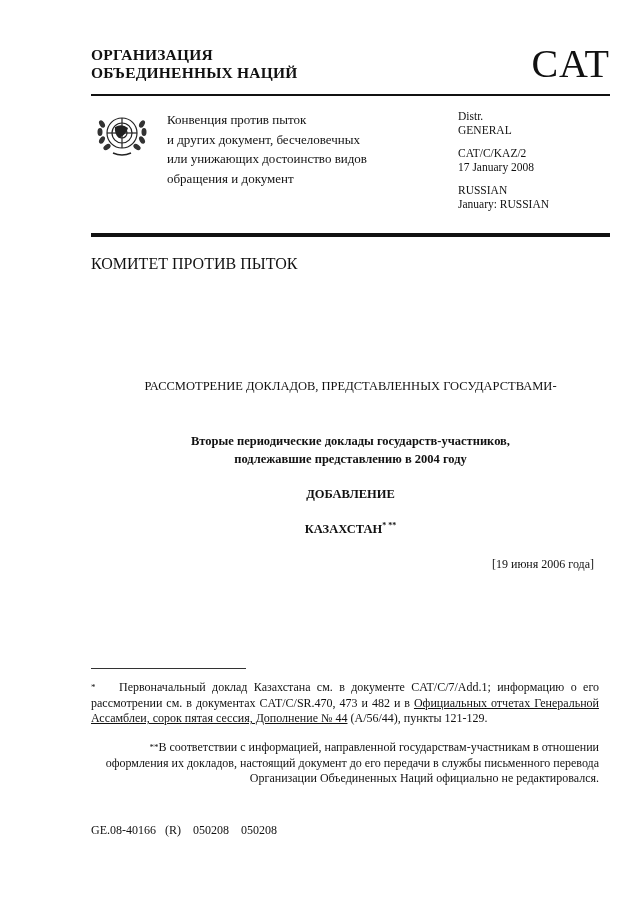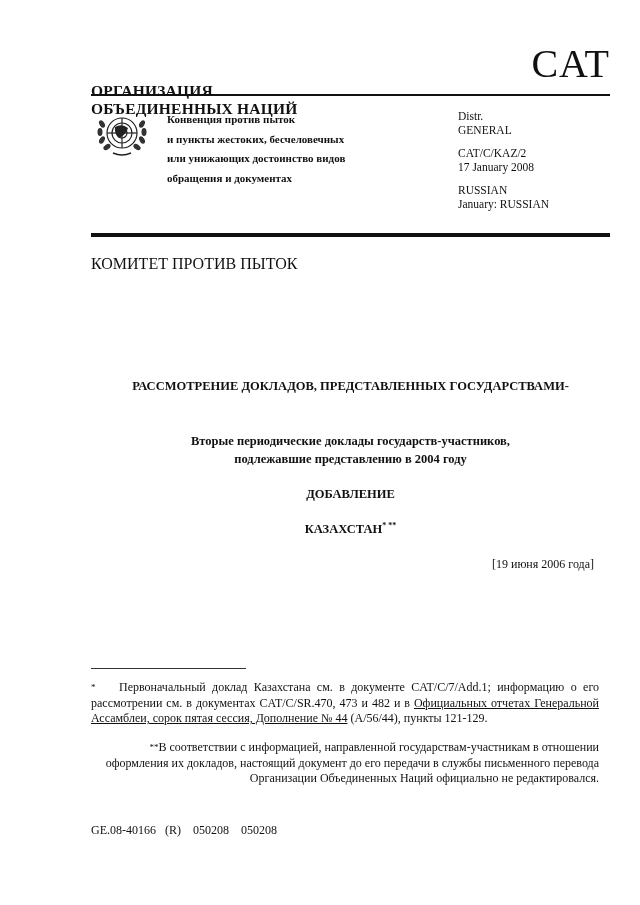--- a/index.html
+++ b/index.html
@@ -1,29 +1,29 @@
 <!DOCTYPE html>
 <html><head>
 <meta charset="utf-8">
 <style>
   html, body { margin: 0; padding: 0; background: #ffffff; }
   body { width: 640px; height: 905px; position: relative; overflow: hidden;
          font-family: "Liberation Serif", "DejaVu Serif", serif; color: #111; }
   .abs { position: absolute; }
-  .org { left: 91px; top: 46px; font-weight: bold; font-size: 15.5px; line-height: 18px; letter-spacing: 0.2px; margin-top: 36px; }
+  .org { left: 91px; top: 46px; font-weight: bold; font-size: 15.5px; line-height: 18px; letter-spacing: 0.2px; }
   .cat { right: 30px; top: 42px; font-weight: normal; font-size: 40px; line-height: 44px; letter-spacing: 1px; }
   .rule-thin { left: 91px; width: 519px; top: 94px; height: 2px; background: #111; }
   .rule-thick { left: 91px; width: 519px; top: 233px; height: 4px; background: #111; }
   .emblem { left: 95px; top: 109px; width: 54px; height: 50px; }
-  .conv { left: 167px; top: 110px; font-weight: bold; font-size: 11px; line-height: 19.5px; }
+  .conv { left: 167px; top: 110px; font-weight: normal; font-size: 13px; line-height: 19.5px; }
   .distr { left: 458px; top: 110px; font-size: 11.5px; line-height: 13.5px; }
   .distr .gap { height: 10px; }
   .committee { left: 91px; top: 255px; font-size: 16px; }
   .center { left: 91px; width: 519px; text-align: center; }
-  .h-main { top: 377px; font-weight: bold; font-size: 12.5px; line-height: 18px; }
+  .h-main { top: 377px; font-weight: normal; font-size: 12.5px; line-height: 18px; }
   .h-sub { top: 432px; font-weight: bold; font-size: 12.5px; line-height: 18px; }
   .h-add { top: 487px; font-weight: bold; font-size: 12.5px; text-align: center; }
   .h-kaz { top: 521px; font-weight: bold; font-size: 12.5px; }
   .h-kaz sup { font-size: 8px; }
   .date { right: 46px; top: 557px; font-size: 12px; }
   .fn-rule { left: 91px; top: 668px; width: 155px; height: 1px; background: #333; }
   .fn { left: 91px; width: 508px; font-size: 12px; line-height: 15.5px; text-align: justify; }
   .fn1 { top: 680px; }
   .fn2 { top: 740px; text-align: right; }
   .fn .mark { font-size: 9px; vertical-align: top; display: inline-block; width: 28px; }
@@ -59,23 +59,23 @@
       <ellipse cx="49" cy="23" rx="2.5" ry="4"></ellipse>
       <ellipse cx="47" cy="31" rx="2.5" ry="4" transform="rotate(-30 47 31)"></ellipse>
       <ellipse cx="42" cy="38" rx="2.5" ry="4" transform="rotate(-55 42 38)"></ellipse>
     </g>
     <path d="M18 44 Q27 48 36 44" stroke="#222" stroke-width="1.5" fill="none"></path>
   </svg>
 </div>
 
 <div class="abs conv">
   <div>Конвенция против пыток</div>
-  <div>и пункты жестоких, бесчеловечных</div>
+  <div>и других документ, бесчеловечных</div>
   <div>или унижающих достоинство видов</div>
-  <div>обращения и документах</div>
+  <div>обращения и документ</div>
 </div>
 
 <div class="abs distr">
   <div>Distr.</div>
   <div>GENERAL</div>
   <div class="gap"></div>
   <div>CAT/C/KAZ/2</div>
   <div>17 January 2008</div>
   <div class="gap"></div>
   <div>RUSSIAN</div>

